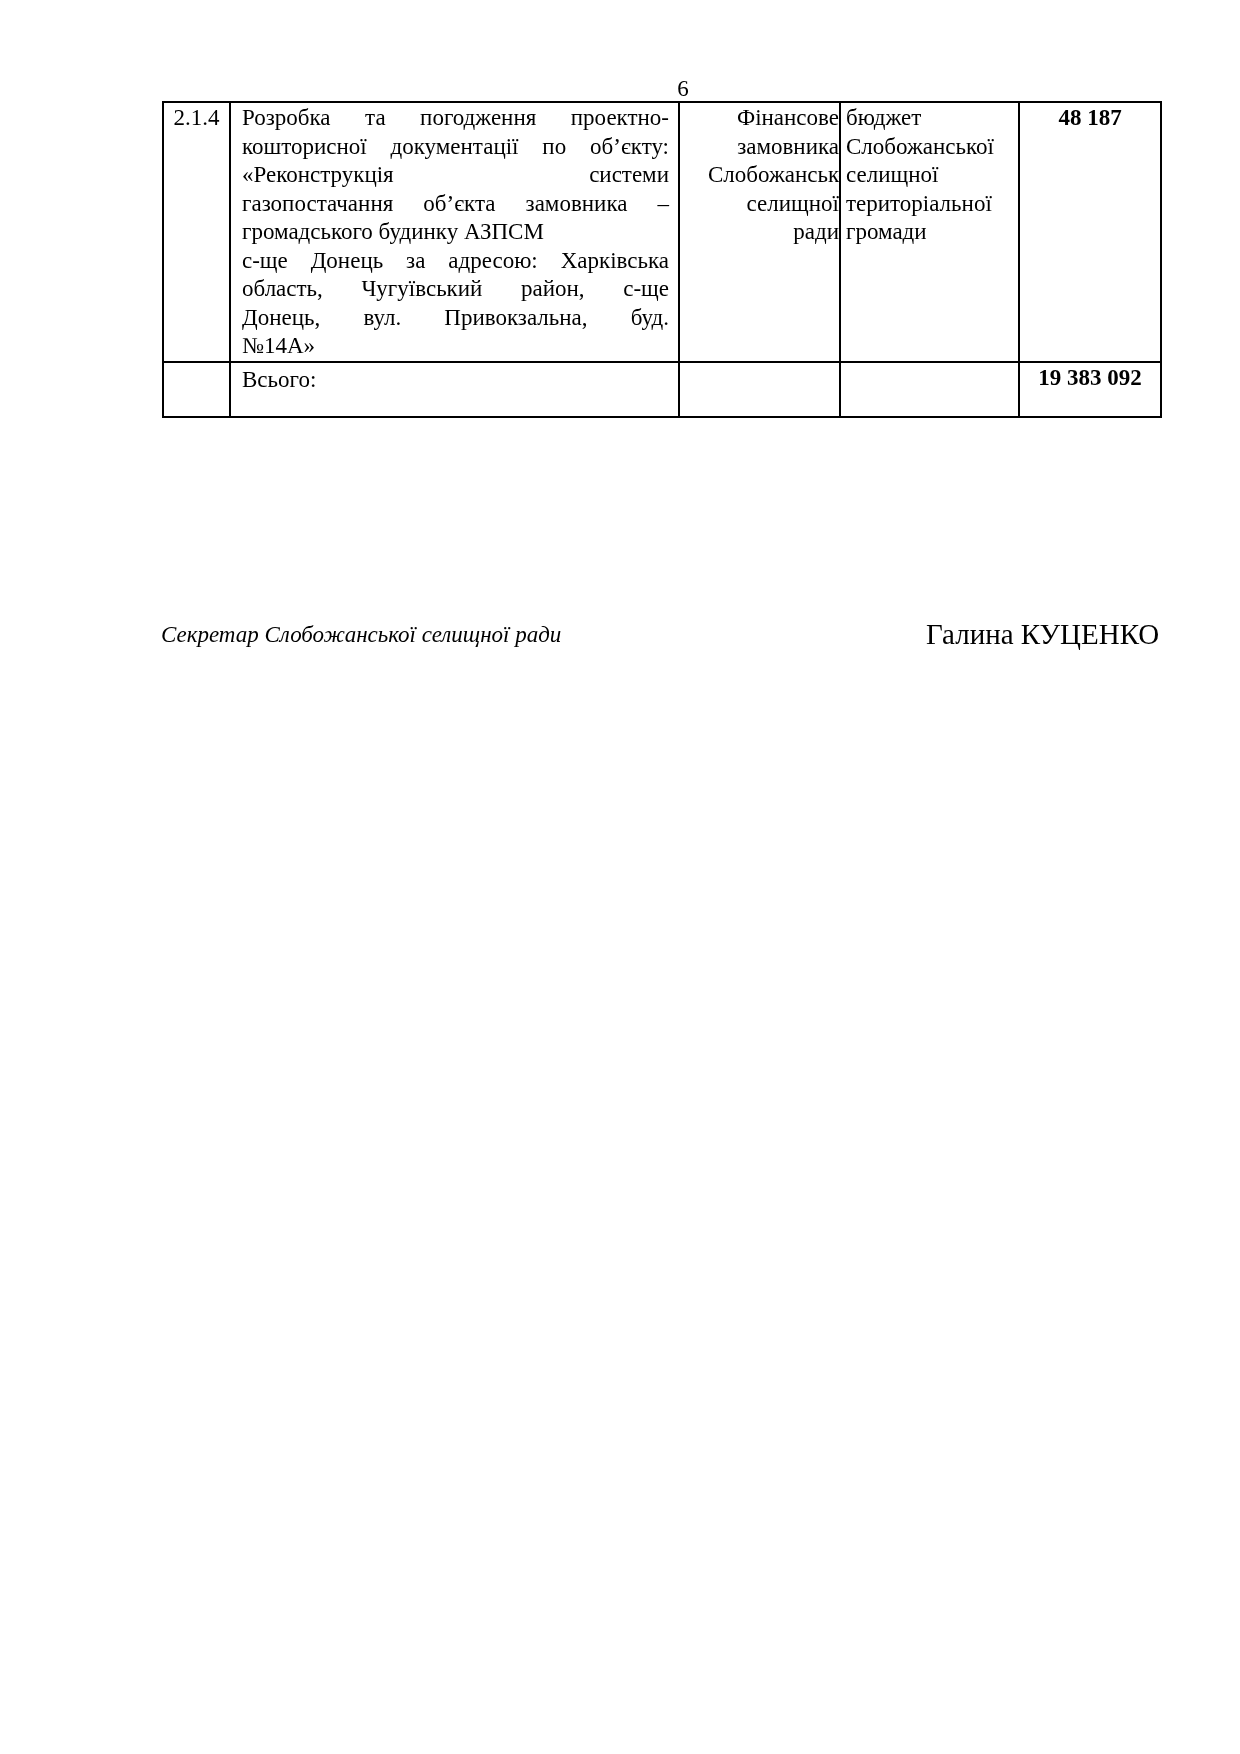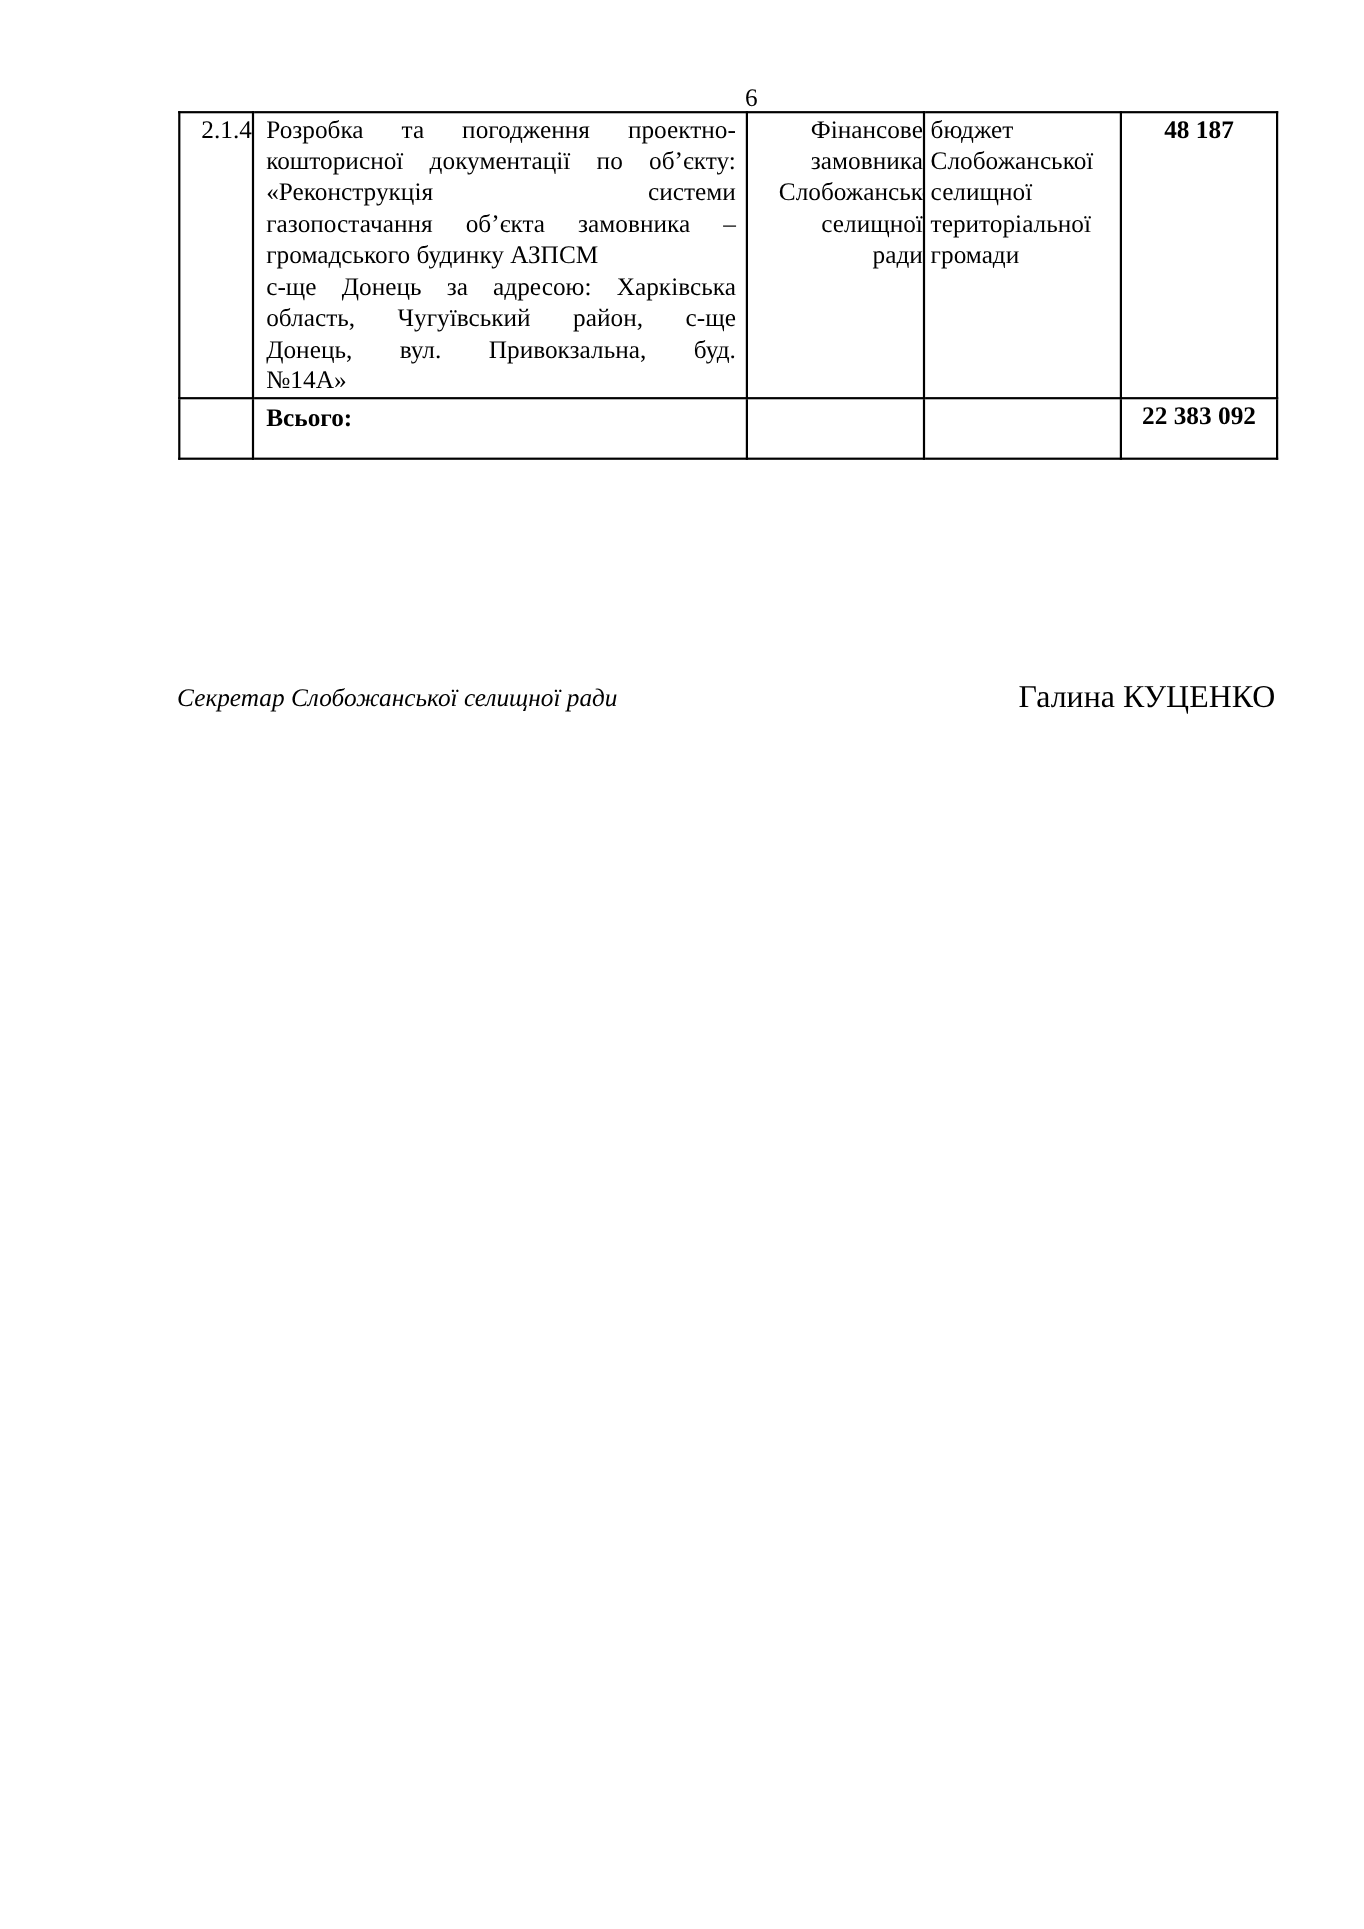--- a/index.html
+++ b/index.html
@@ -43,41 +43,41 @@
   .col-num    { width: 67px;  }
   .col-desc   { width: 449px; }
   .col-resp   { width: 161px; }
   .col-fund   { width: 179px; }
   .col-amount { width: 142px; }
 
   tr.row-main  { height: 258px; }
   tr.row-total { height: 55px;  }
 
   td.cell-num {
-    text-align: right;
+    text-align: center;
     padding-top: 1px;
   }
   td.cell-desc {
     padding: 1px 9px 0 11px;
   }
   td.cell-resp {
     text-align: center;
     padding-top: 1px;
   }
   td.cell-fund {
     padding: 1px 2px 0 5px;
   }
   td.cell-amount {
     text-align: center;
     padding-top: 1px;
     font-weight: bold;
   }
   td.cell-total-label {
     padding: 3px 9px 0 11px;
-    font-weight: bold;
+    font-weight: normal;
   }
   .jl {
     text-align: justify;
     text-align-last: justify;
   }
   .ll {
     text-align: left;
   }
   .cl {
     text-align: right;
@@ -146,20 +146,20 @@
     </td>
   </tr>
   <tr class="row-total">
     <td class="cell-num"></td>
     <td class="cell-total-label">
       <div>Всього:</div>
     </td>
     <td></td>
     <td></td>
     <td class="cell-amount">
-      <div>22 383 092</div>
+      <div>19 383 092</div>
     </td>
   </tr>
 </tbody>
   </table>
 
 <div class="sig-title">Секретар Слобожанської селищної ради</div>
 <div class="sig-name">Галина КУЦЕНКО</div>
 
 </body></html>

